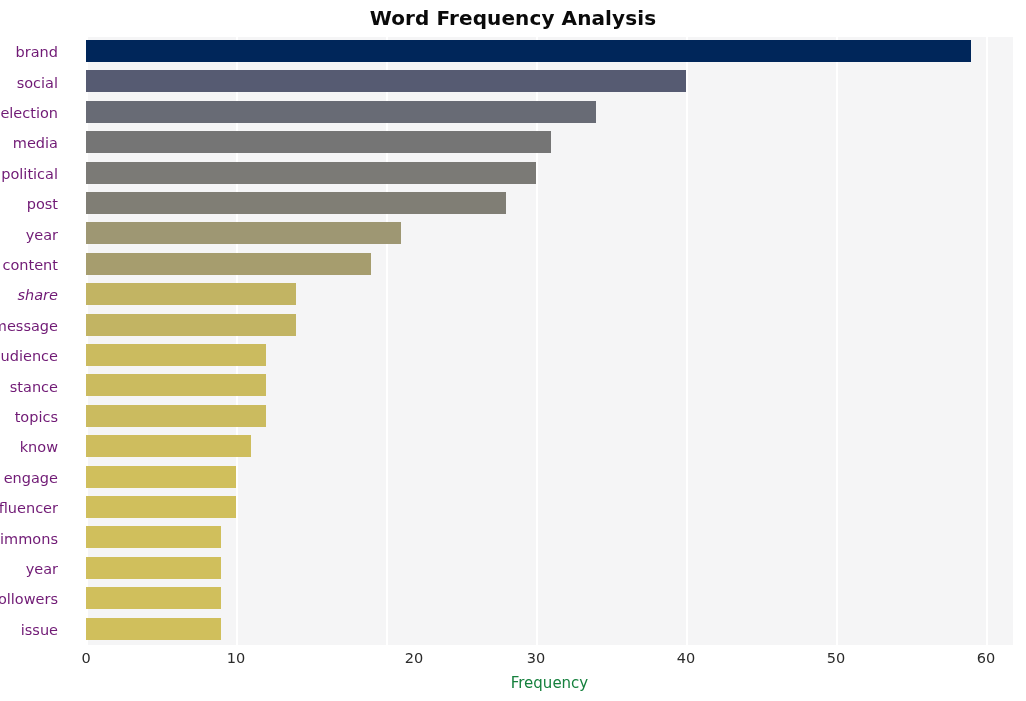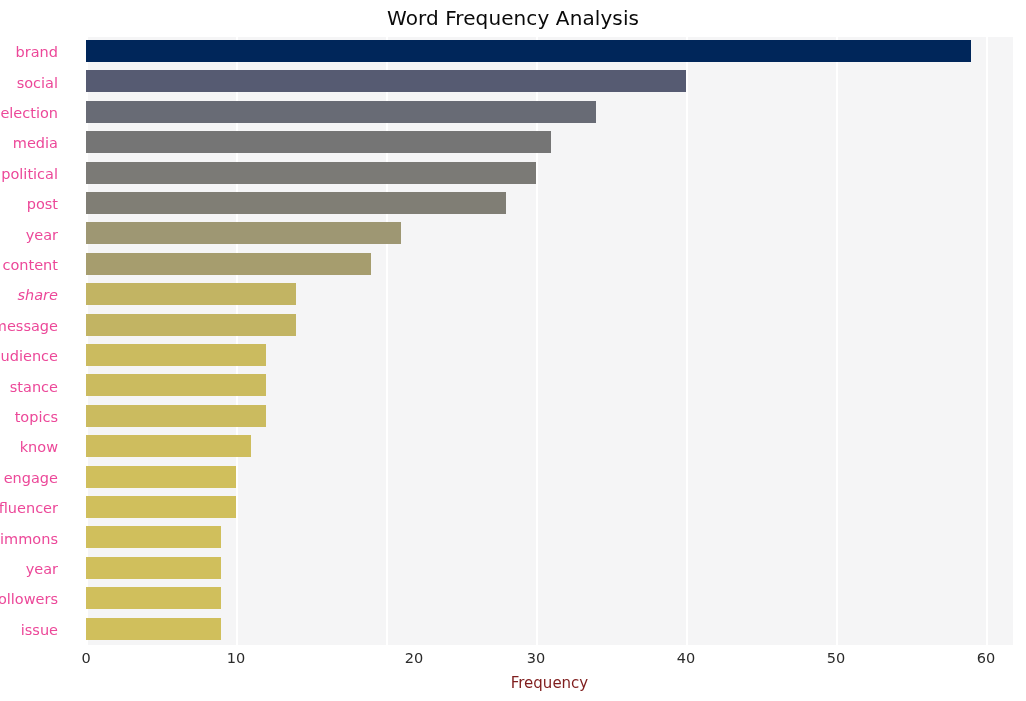--- a/index.html
+++ b/index.html
@@ -22,21 +22,21 @@
   }
 
   
   #chart-title {
     position: absolute;
     left: 0;
     top: 6px;
     width: 1026px;
     text-align: center;
     font-size: 20px;
-    font-weight: normal;
+    font-weight: bold;
     color: #0a0a0a;
     letter-spacing: 0.1px;
   }
 
   
   #plot-area {
     position: absolute;
     left: 86px;
     top: 37px;
     width: 927px;
@@ -66,21 +66,21 @@
     height: 22px;
   }
 
   
   .ytick {
     position: absolute;
     right: 1026px;
     width: 78px;
     text-align: right;
     font-size: 14.5px;
-    color: #ec4899;
+    color: #701a75;
     white-space: nowrap;
   }
   #ytick-layer {
     position: absolute;
     left: 0;
     top: 37px;
     width: 80px;
     height: 608px;
   }
   #ytick-layer .ytick {
@@ -107,21 +107,21 @@
   }
 
   
   #xaxis-label {
     position: absolute;
     left: 86px;
     top: 674px;
     width: 927px;
     text-align: center;
     font-size: 15px;
-    color: #7f1d1d;
+    color: #15803d;
   }
 </style>
 </head>
 <body>
 
 <div id="figure">
 
   <div id="chart-title">Word Frequency Analysis</div>
 
   <div id="plot-area">

